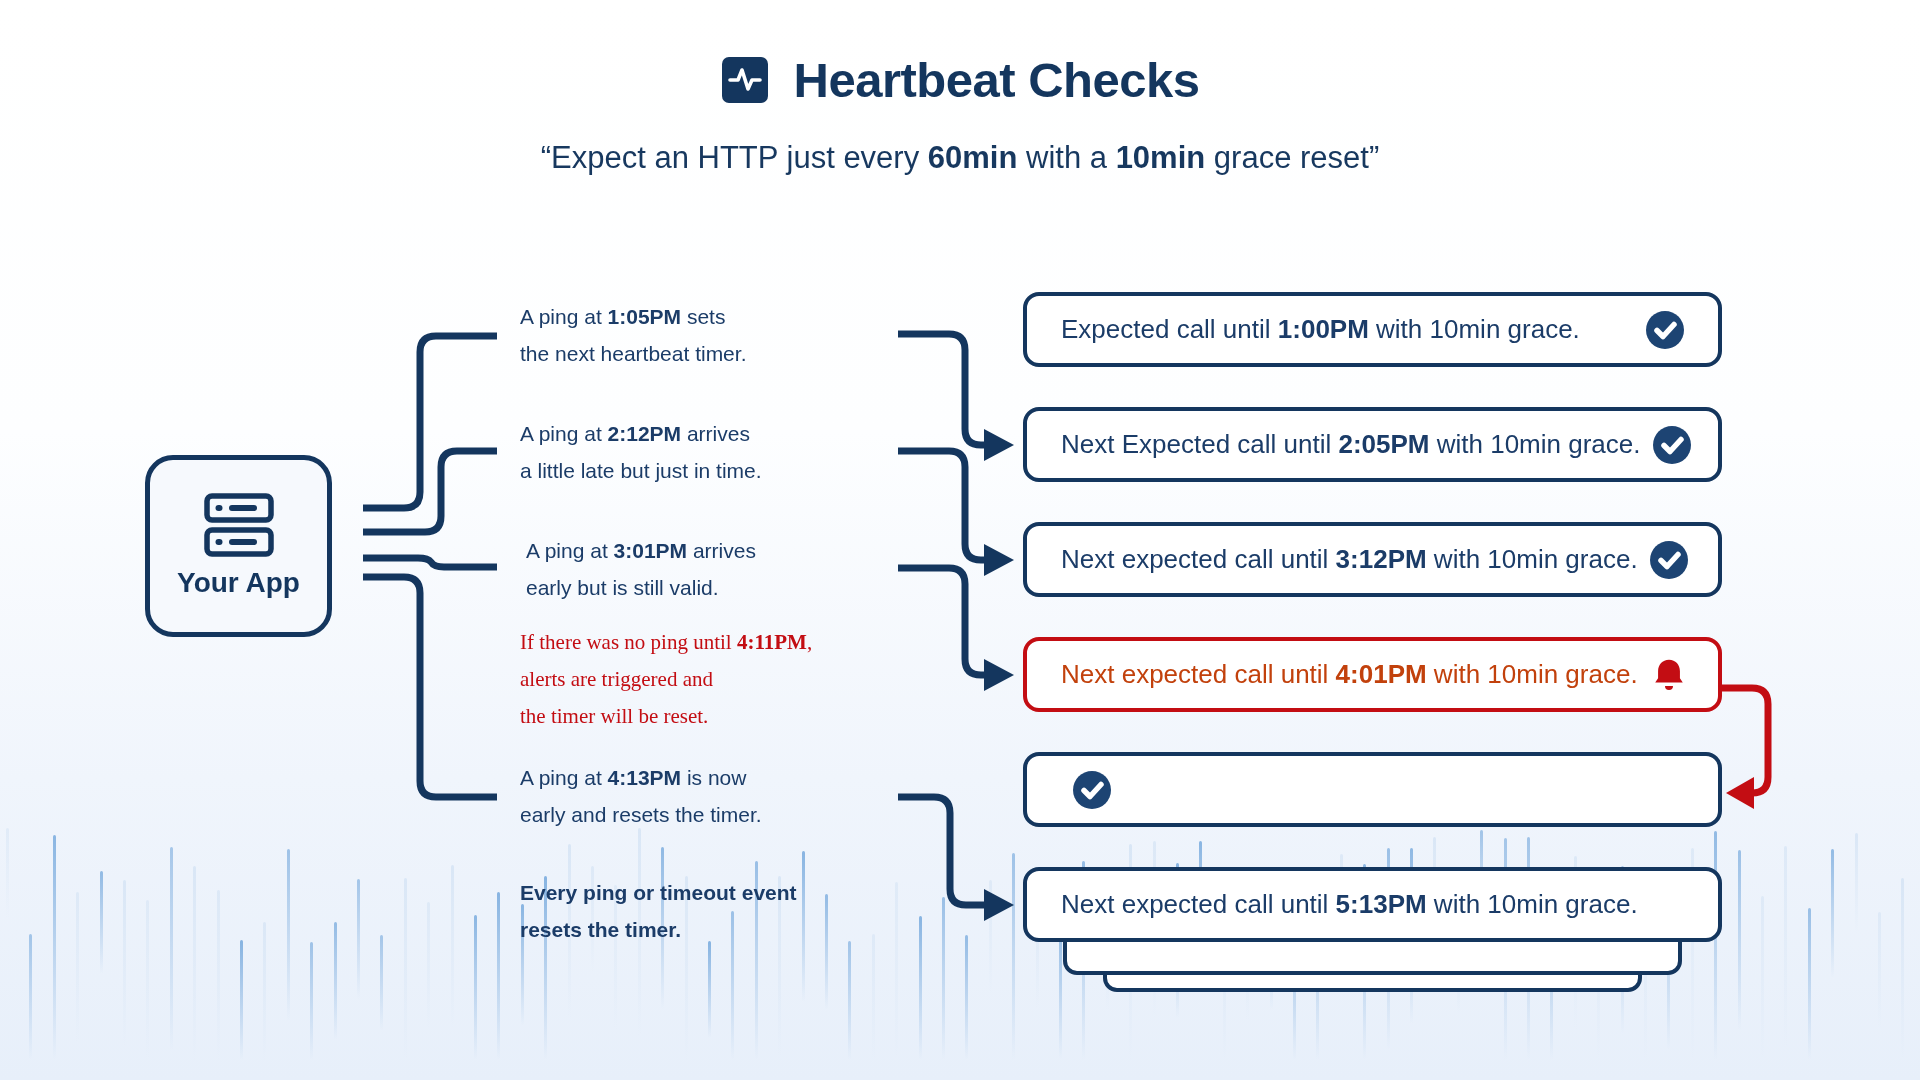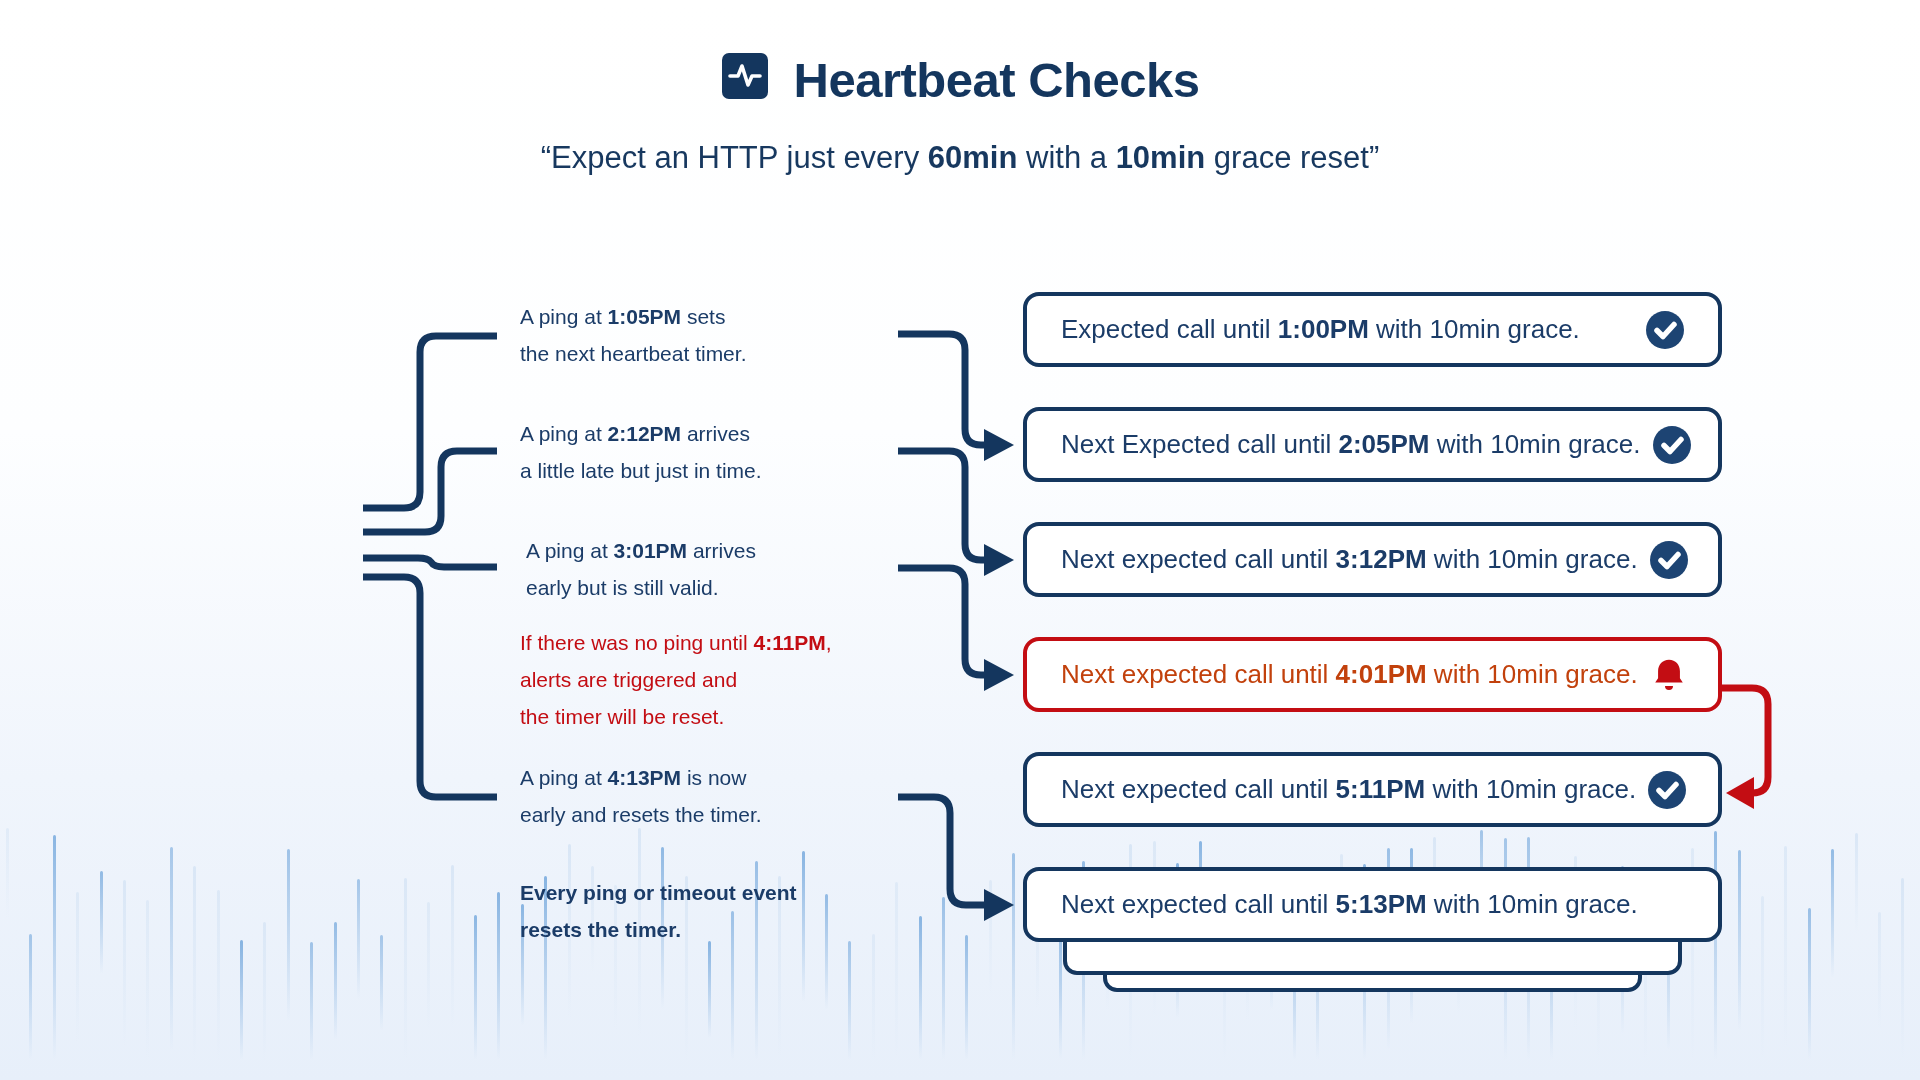--- a/index.html
+++ b/index.html
@@ -5,33 +5,33 @@
   html,body{margin:0;padding:0;background:#ffffff;}
   #stage{
     position:relative;width:1920px;height:1080px;overflow:hidden;
     font-family:"Liberation Sans", sans-serif;
     background:linear-gradient(180deg,#ffffff 0%,#fdfeff 40%,#f0f5fc 72%,#e7effa 100%);
   }
   
   #waveform{position:absolute;inset:0;z-index:0;}
   .bar{position:absolute;width:3px;border-radius:2px;}
   
-  .title-row{position:absolute;top:52px;left:0;width:1920px;display:flex;justify-content:center;gap:25px;z-index:2;}
+  .title-row{position:absolute;top:52px;left:0;width:1920px;display:flex;align-items:center;justify-content:center;gap:25px;z-index:2;}
   .title-icon{width:48px;height:48px;flex:0 0 auto;}
   .title-text{font-size:49px;font-weight:800;color:#14365e;letter-spacing:-0.5px;}
   .subtitle{position:absolute;top:140px;left:0;width:1920px;text-align:center;font-size:31px;color:#17385f;z-index:2;}
   .subtitle b{font-weight:700;}
   
   .app-box{position:absolute;left:145px;top:455px;width:187px;height:182px;border:5px solid #14365e;border-radius:28px;
     background:#f6f9fd;display:flex;flex-direction:column;align-items:center;justify-content:center;gap:10px;z-index:2;box-sizing:border-box;}
   .app-label{font-size:28px;font-weight:700;color:#14365e;}
   
   .note{position:absolute;left:520px;font-size:21px;line-height:37px;color:#1b3c68;white-space:pre-line;z-index:2;}
   .note b{font-weight:700;}
-  .note.red{color:#c30d13;}
+  .note.red{color:#c30d13;font-family:Liberation Serif, serif;}
   .note.bold{font-weight:700;}
   
   .check-box{position:absolute;left:1023px;width:699px;height:75px;background:#ffffff;border:4px solid #14365e;border-radius:16px;
     display:flex;align-items:center;box-sizing:border-box;padding:0 34px;z-index:3;}
   .check-box.alert{border-color:#c30d13;}
   .check-text{font-size:26px;color:#1b3c68;white-space:nowrap;flex:1 1 auto;}
   .check-text b{font-weight:700;}
   .check-box.alert .check-text{color:#c2410c;}
   .badge{flex:0 0 auto;width:38px;height:38px;margin-left:12px;}
   .stack-card{position:absolute;background:#ffffff;border:4px solid #14365e;border-radius:14px;box-sizing:border-box;}
@@ -153,20 +153,35 @@
   <div class="title-row">
     <svg class="title-icon" viewBox="0 0 48 48">
       <rect x="1" y="1" width="46" height="46" rx="7" fill="#14365e"></rect>
       <polyline points="9,24 17,24 21,14 27,33 31,24 39,24" fill="none" stroke="#ffffff" stroke-width="3.6" stroke-linecap="round" stroke-linejoin="round"></polyline>
     </svg>
     <span class="title-text">Heartbeat Checks</span>
   </div>
 
   <div class="subtitle"><span>“Expect an HTTP just every </span><b>60min</b><span> with a </span><b>10min</b><span> grace reset”</span></div>
 
+  <div class="app-box">
+    <svg width="70" height="64" viewBox="0 0 70 64">
+      <g fill="none" stroke="#14365e" stroke-width="5.5" stroke-linejoin="round">
+        <rect x="3" y="3" width="64" height="24" rx="5"></rect>
+        <rect x="3" y="37" width="64" height="24" rx="5"></rect>
+      </g>
+      <g stroke="#14365e" stroke-width="6" stroke-linecap="round">
+        <line x1="14.5" y1="15" x2="15.5" y2="15"></line>
+        <line x1="28" y1="15" x2="50" y2="15"></line>
+        <line x1="14.5" y1="49" x2="15.5" y2="49"></line>
+        <line x1="28" y1="49" x2="50" y2="49"></line>
+      </g>
+    </svg>
+    <div class="app-label">Your App</div>
+  </div>
 
   <div class="note" style="top:298px;"><span>A ping at </span><b>1:05PM</b><span> sets
 the next heartbeat timer.</span></div>
   <div class="note" style="top:415px;"><span>A ping at </span><b>2:12PM</b><span> arrives
 a little late but just in time.</span></div>
   <div class="note" style="top:532px;left:526px;"><span>A ping at </span><b>3:01PM</b><span> arrives
 early but is still valid.</span></div>
   <div class="note red" style="top:624px;"><span>If there was no ping until </span><b>4:11PM</b><span>,
 alerts are triggered and
 the timer will be reset.</span></div>
@@ -201,21 +216,20 @@
 
   <div class="check-box alert" style="top:637px;">
     <span class="check-text"><span>Next expected call until </span><b>4:01PM</b><span> with 10min grace.</span></span>
     <svg class="badge" viewBox="0 0 40 40">
       <path d="M20 4 C13 4 8.5 9.3 8.5 16 V23.5 L5.5 28 H34.5 L31.5 23.5 V16 C31.5 9.3 27 4 20 4 Z" fill="#c30d13"></path>
       <path d="M15.8 31.5 A4.2 4.2 0 0 0 24.2 31.5 Z" fill="#c30d13"></path>
     </svg>
   </div>
 
   <div class="check-box" style="top:752px;">
-    <span class="check-text"><span>Next expected call until </span><b>5:11PM</b><span> with 10min grace.</span></span>
     <svg class="badge" viewBox="0 0 38 38">
         <circle cx="19" cy="19" r="19" fill="#1d4473"></circle>
         <path d="M11 19.5 l6 6 l11 -12" fill="none" stroke="#ffffff" stroke-width="5.5" stroke-linecap="round" stroke-linejoin="round"></path>
       </svg>
   </div>
 
   <div class="stack-card" id="stack2"></div>
   <div class="stack-card" id="stack1"></div>
 
   <div class="check-box" style="top:867px;">

